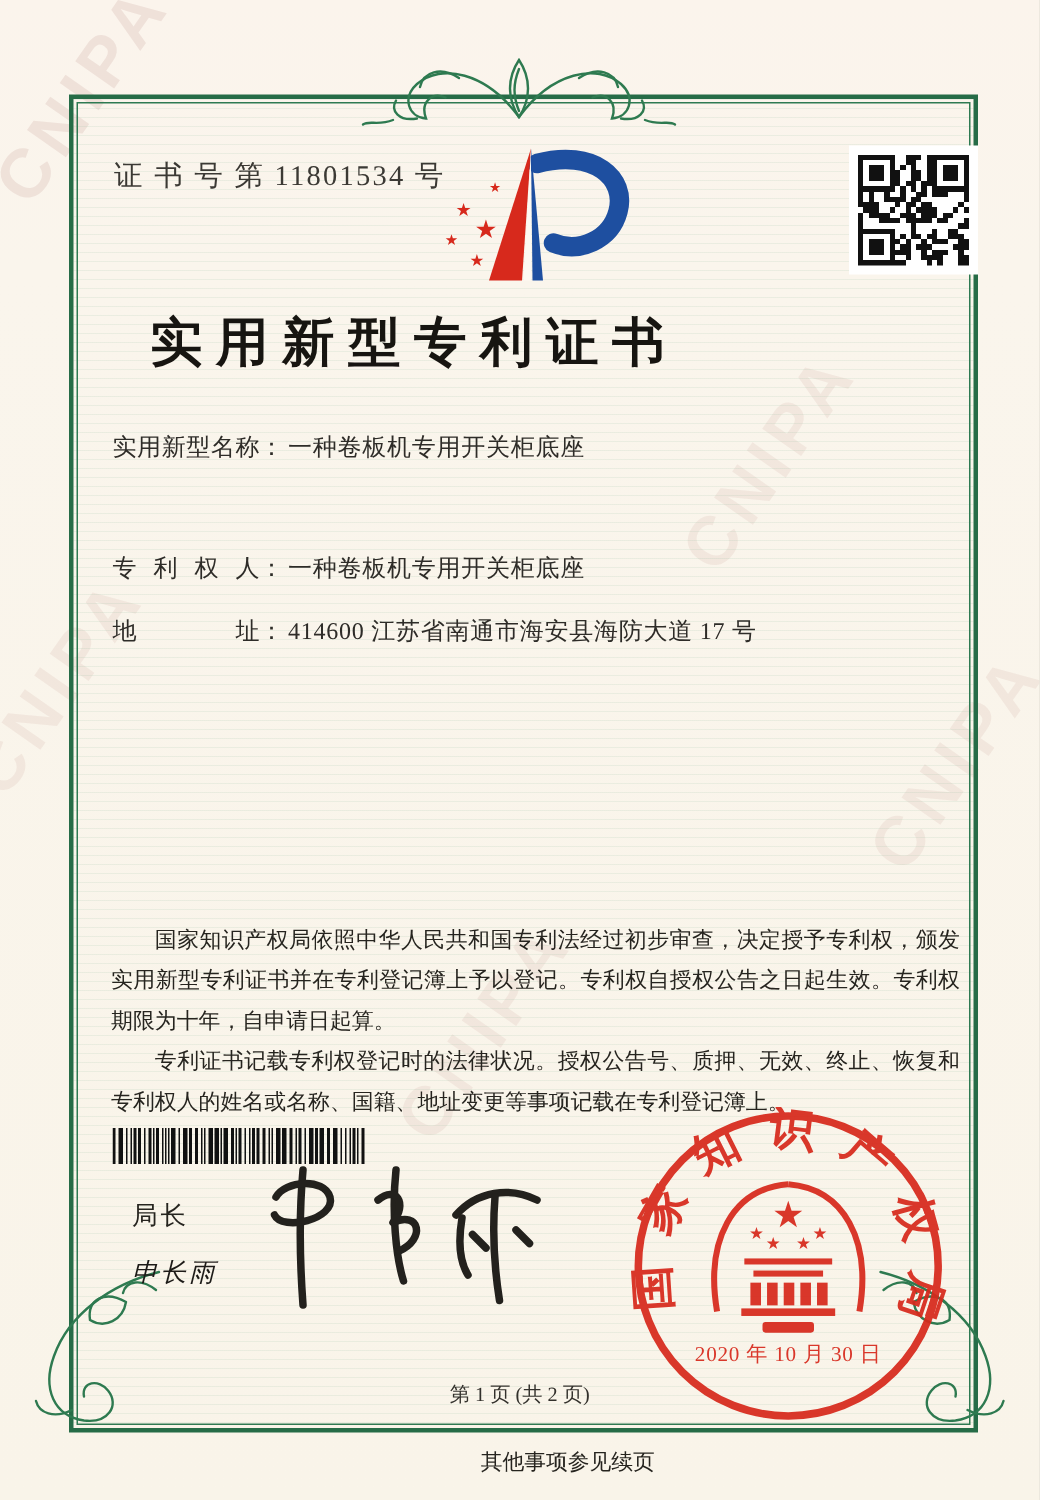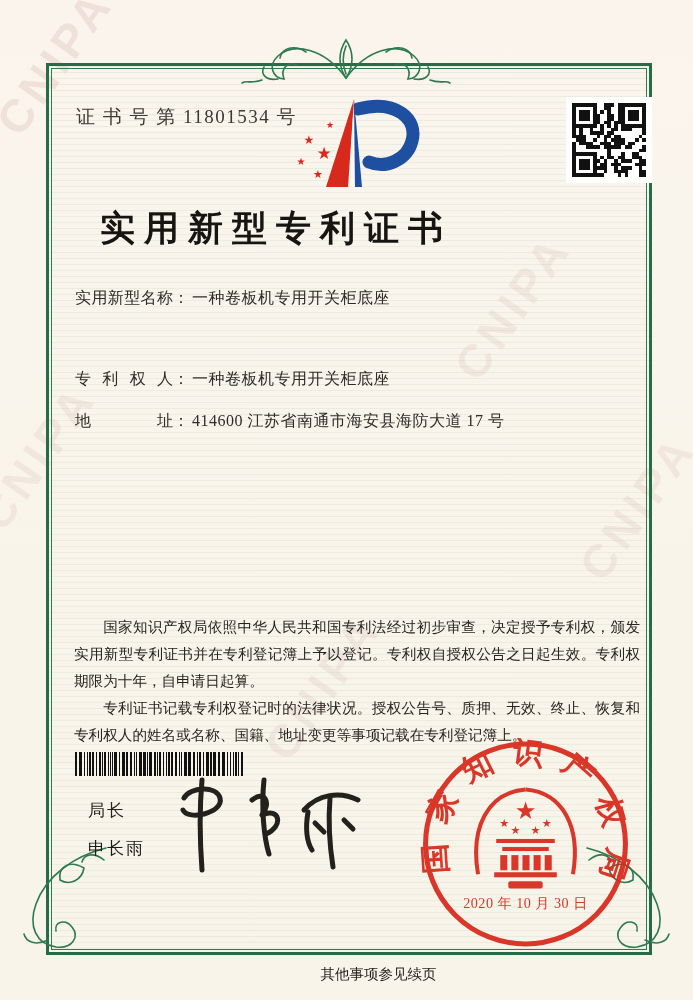--- a/index.html
+++ b/index.html
@@ -35,21 +35,21 @@
   .fcolon{margin-right:3px;}
   .fvalue{letter-spacing:0.5px;}
   .gcell{display:inline-block;width:288px;}
   
   .paras{position:absolute;left:74px;top:588px;width:566px;font-size:14.6px;line-height:27px;
          text-align:justify;color:#26241f;margin-top:26px;}
   .paras p{margin:0;text-indent:2em;}
   
   .barcode{position:absolute;left:75px;top:752px;width:170px;height:24px;}
   .director-title{position:absolute;left:88px;top:799px;font-size:17px;letter-spacing:2px;color:#26241f;}
-  .director-name{position:absolute;left:88px;top:837px;font-size:17px;letter-spacing:2px;font-weight:500;color:#1d1b18;}
+  .director-name{position:absolute;left:88px;top:837px;font-size:17px;letter-spacing:2px;font-weight:500;color:#1d1b18;font-style:italic;}
   .sig{position:absolute;left:168px;top:768px;width:220px;height:105px;}
   .sig path{stroke:#23211d;stroke-width:5;fill:none;stroke-linecap:round;stroke-linejoin:round;}
   .seal{position:absolute;left:418px;top:738px;width:215px;height:212px;opacity:0.93;}
   .seal *{fill:#d7291c;}
   .seal .ln{fill:none;stroke:#d7291c;}
   .seal-arc{font-size:30px;font-weight:bold;letter-spacing:17px;font-family:"Liberation Serif",serif;}
   .seal-date{font-size:14px;letter-spacing:0.5px;text-anchor:middle;font-family:"Liberation Serif",serif;}
   .emb{text-anchor:middle;dominant-baseline:central;}
   .page-no{position:absolute;left:0;top:921px;width:693px;text-align:center;font-size:13.5px;color:#33312c;}
   .note{position:absolute;left:0;top:965px;width:693px;text-align:center;font-size:14.5px;color:#26241f;padding-left:32px;}
@@ -384,15 +384,16 @@
       <rect x="91" y="116" width="7" height="15"></rect>
       <rect x="102" y="116" width="7" height="15"></rect>
       <rect x="113" y="116" width="7" height="15"></rect>
       <rect x="124" y="116" width="7" height="15"></rect>
       <rect x="74" y="133" width="62" height="5"></rect>
       <rect x="88" y="142" width="34" height="7" rx="2"></rect>
     </g>
     <text class="seal-date" x="105" y="168">2020 年 10 月 30 日</text>
   </svg>
 
+  <div class="page-no">第 1 页 (共 2 页)</div>
   <div class="note">其他事项参见续页</div>
 
 </div>
 
 </body></html>

